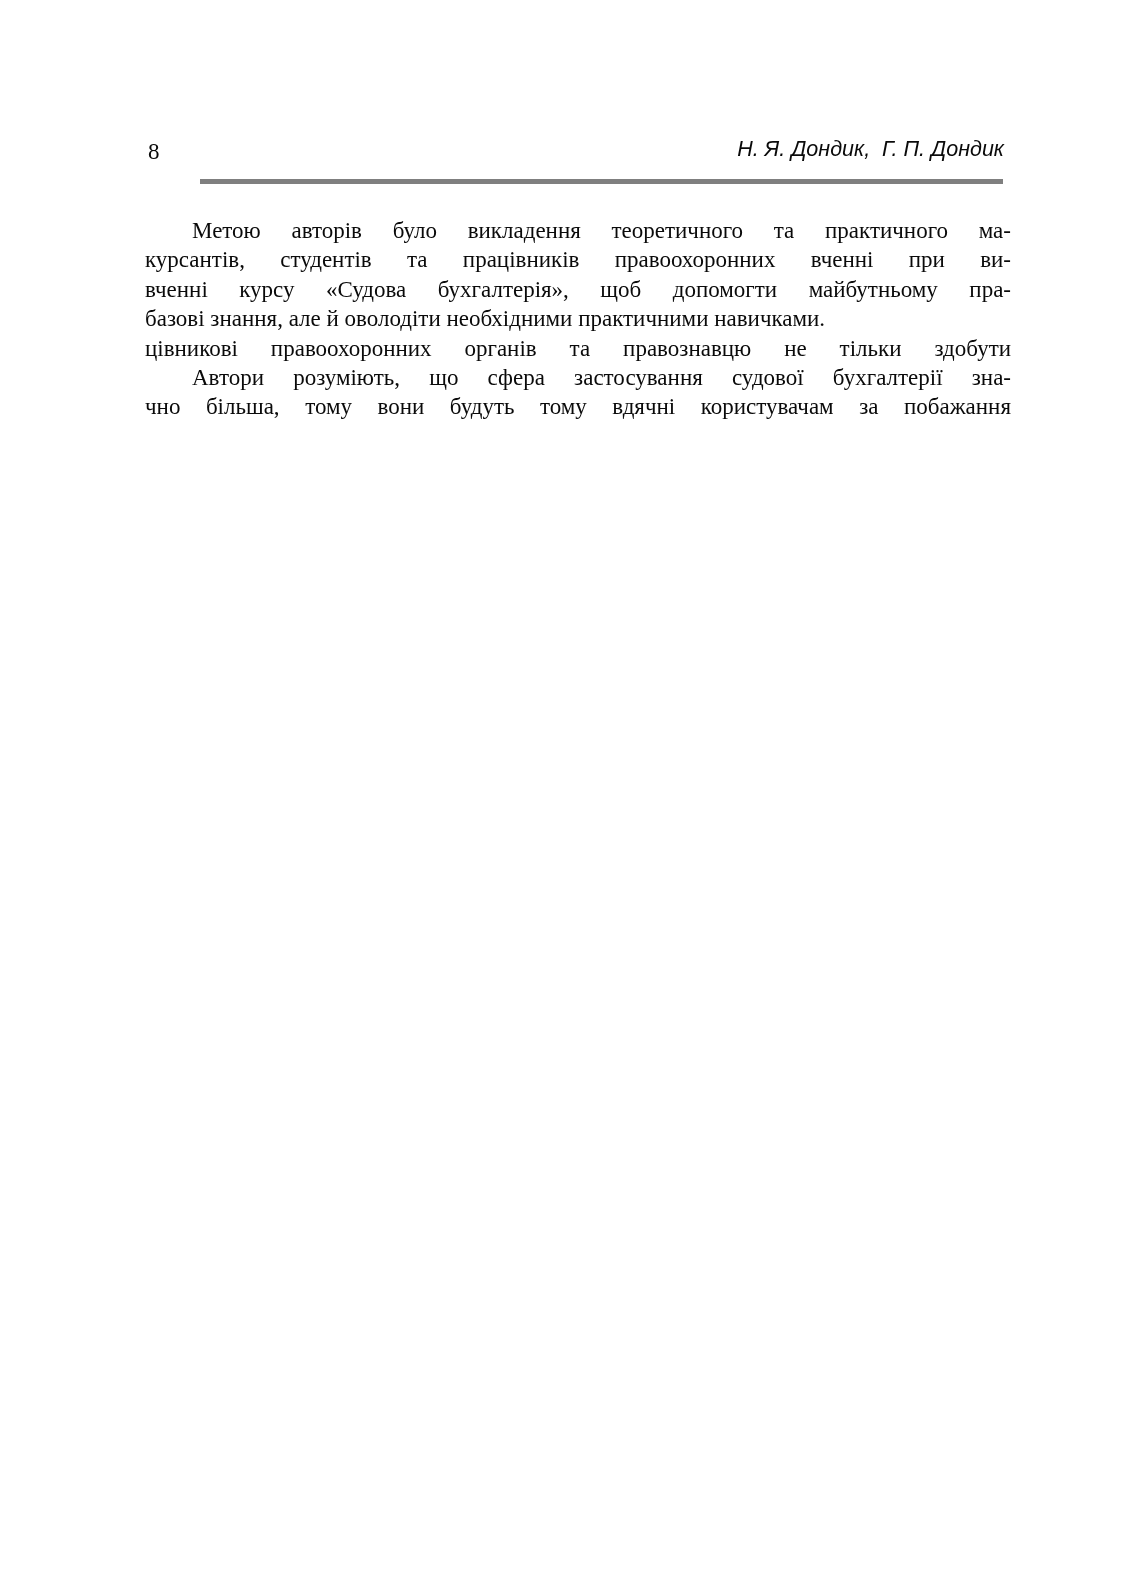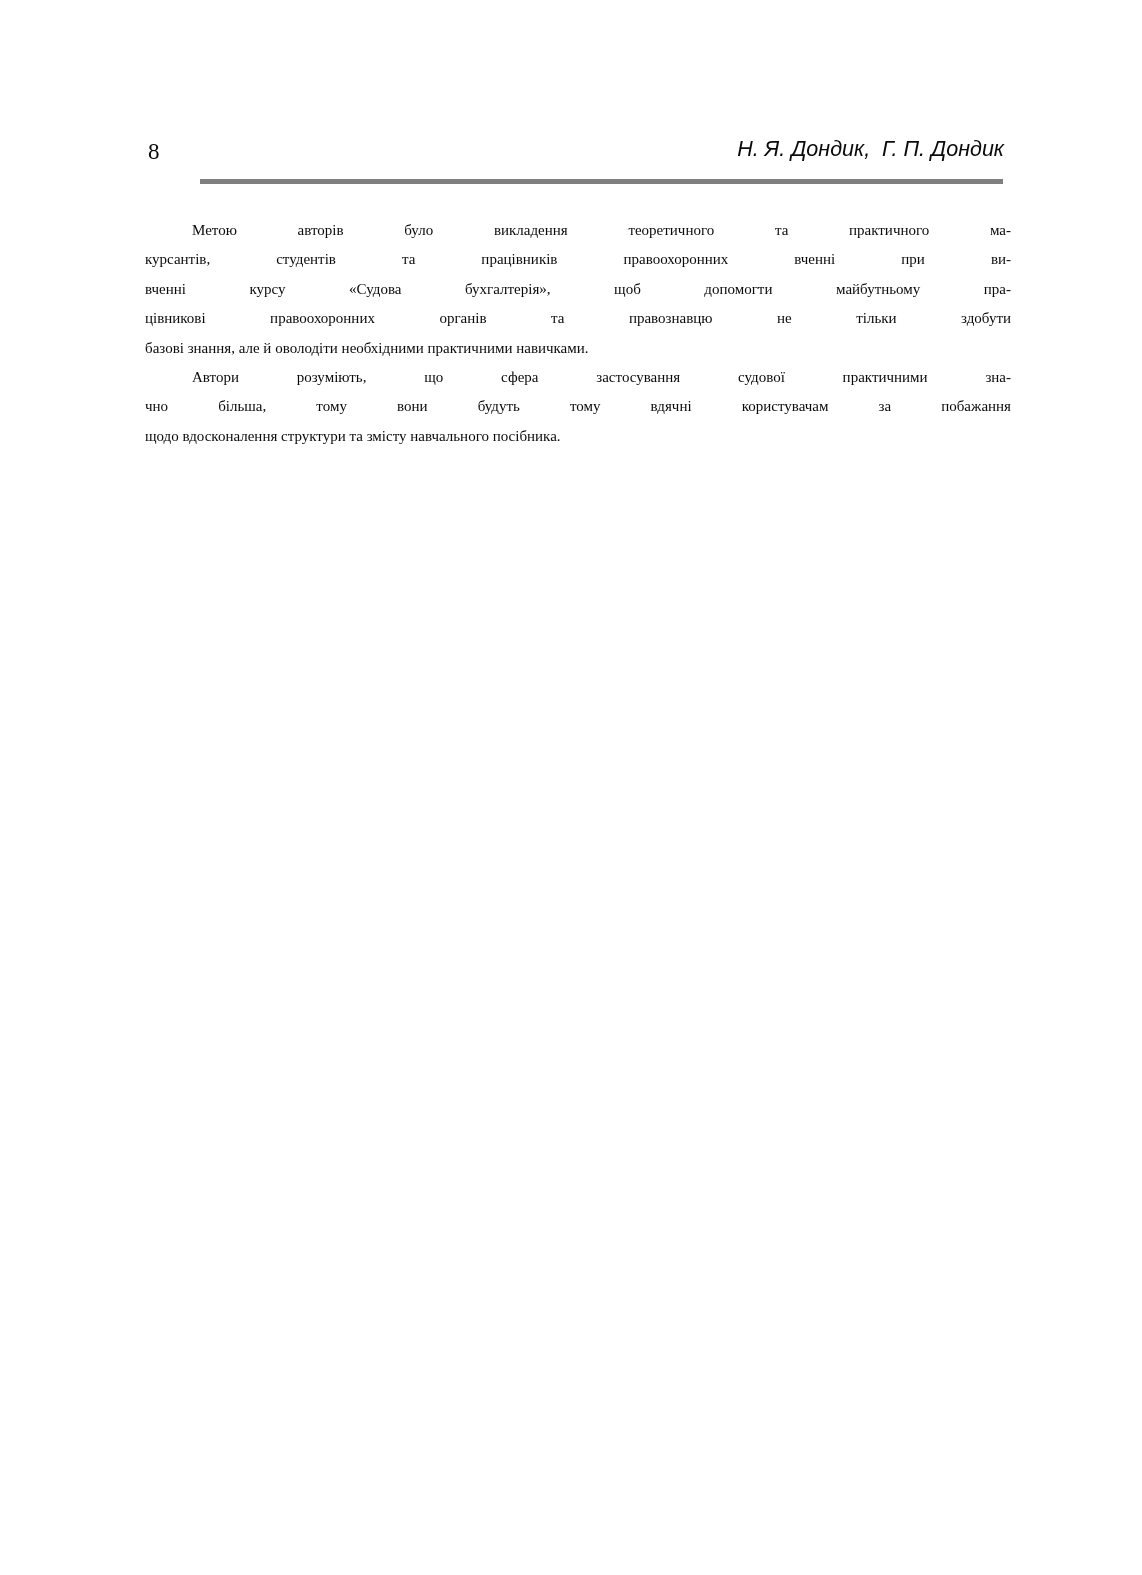--- a/index.html
+++ b/index.html
@@ -43,21 +43,21 @@
     top: 179px;
     width: 803px;
     height: 5px;
     background: #7f7f7f;
   }
   .body-text {
     position: absolute;
     left: 145px;
     top: 216px;
     width: 866px;
-    font-size: 15px;
+    font-size: 23px;
     line-height: 29.4px;
     color: #0a0a0a;
   }
   .paragraph {
     margin: 0;
     padding: 0;
   }
   .text-line {
     text-align: justify;
     text-align-last: justify;
@@ -79,23 +79,22 @@
 
   <div class="header-author">Н. Я. Дондик,  Г. П. Дондик</div>
 
   <div class="header-rule"></div>
 
   <div class="body-text">
     <div class="paragraph">
         <div class="text-line first">Метою авторів було викладення теоретичного та практичного ма-</div>
         <div class="text-line">курсантів, студентів та працівників правоохоронних вченні при ви-</div>
         <div class="text-line">вченні курсу «Судова бухгалтерія», щоб допомогти майбутньому пра-</div>
+        <div class="text-line last">базові знання, але й оволодіти необхідними практичними навичками.</div>
         <div class="text-line">цівникові правоохоронних органів та правознавцю не тільки здобути</div>
-        <div class="text-line last">базові знання, але й оволодіти необхідними практичними навичками.</div>
       </div>
     <div class="paragraph">
-        <div class="text-line first">Автори розуміють, що сфера застосування судової практичними зна-</div>
+        <div class="text-line first">Автори розуміють, що сфера застосування судової бухгалтерії зна-</div>
         <div class="text-line">чно більша, тому вони будуть тому вдячні користувачам за побажання</div>
-        <div class="text-line last">щодо вдосконалення структури та змісту навчального посібника.</div>
       </div>
   </div>
 
 </div>
 
 </body></html>

